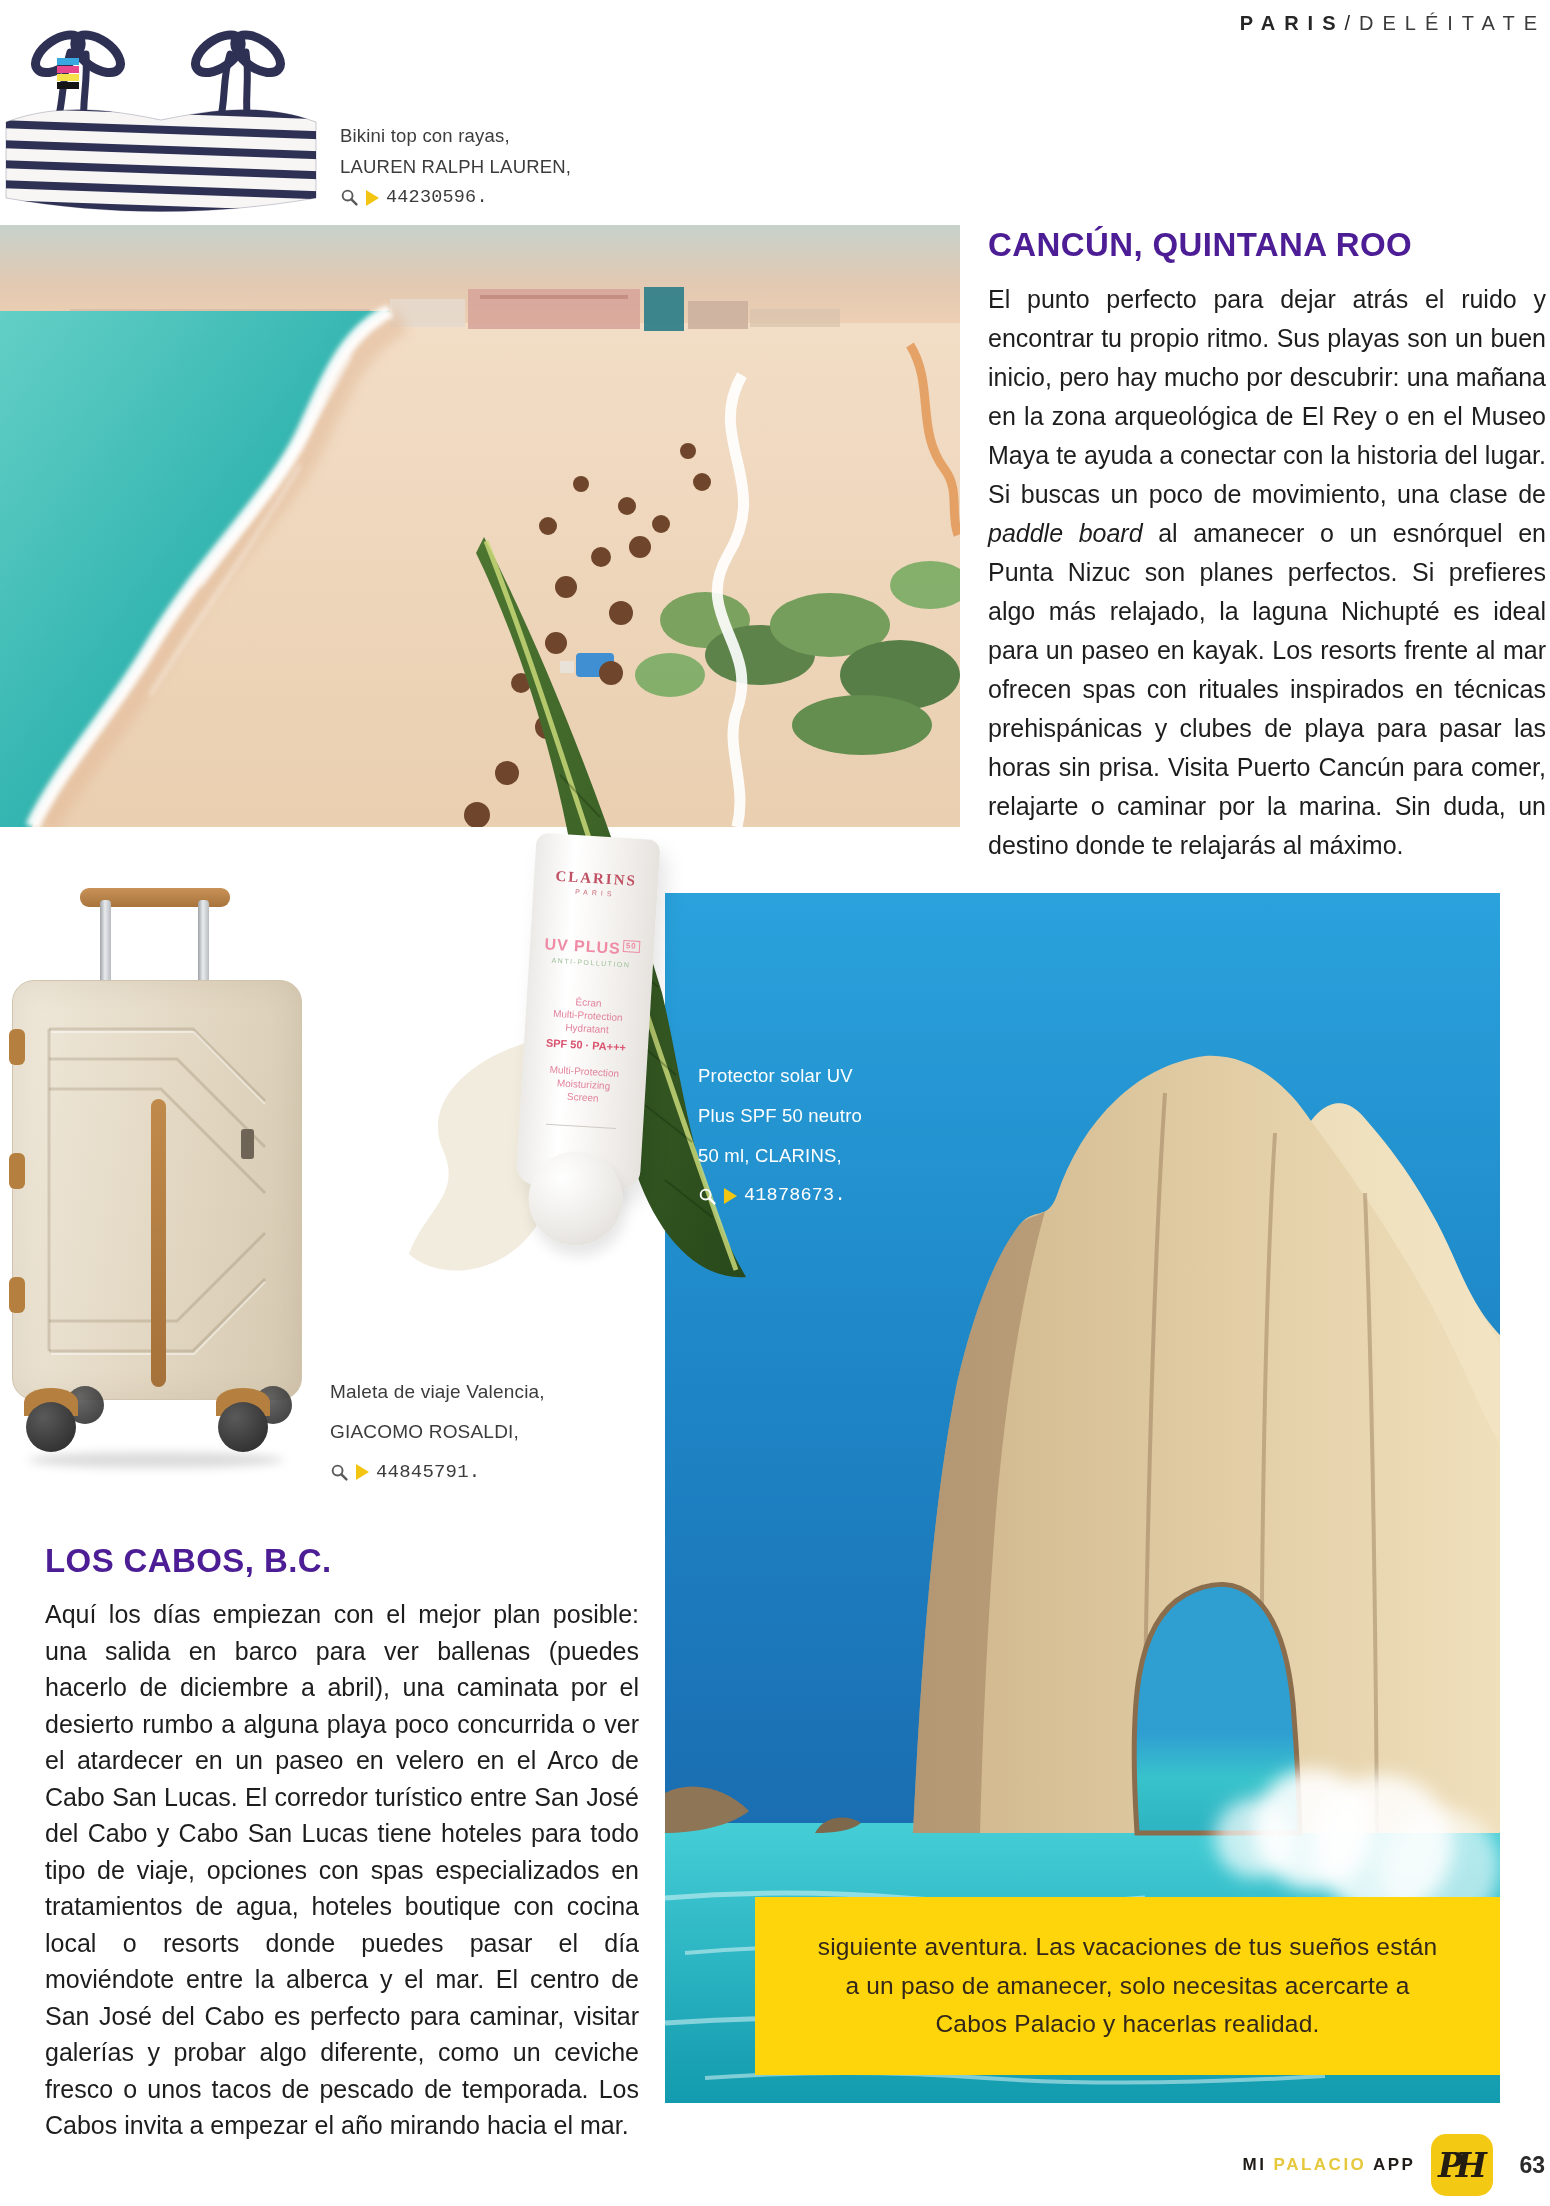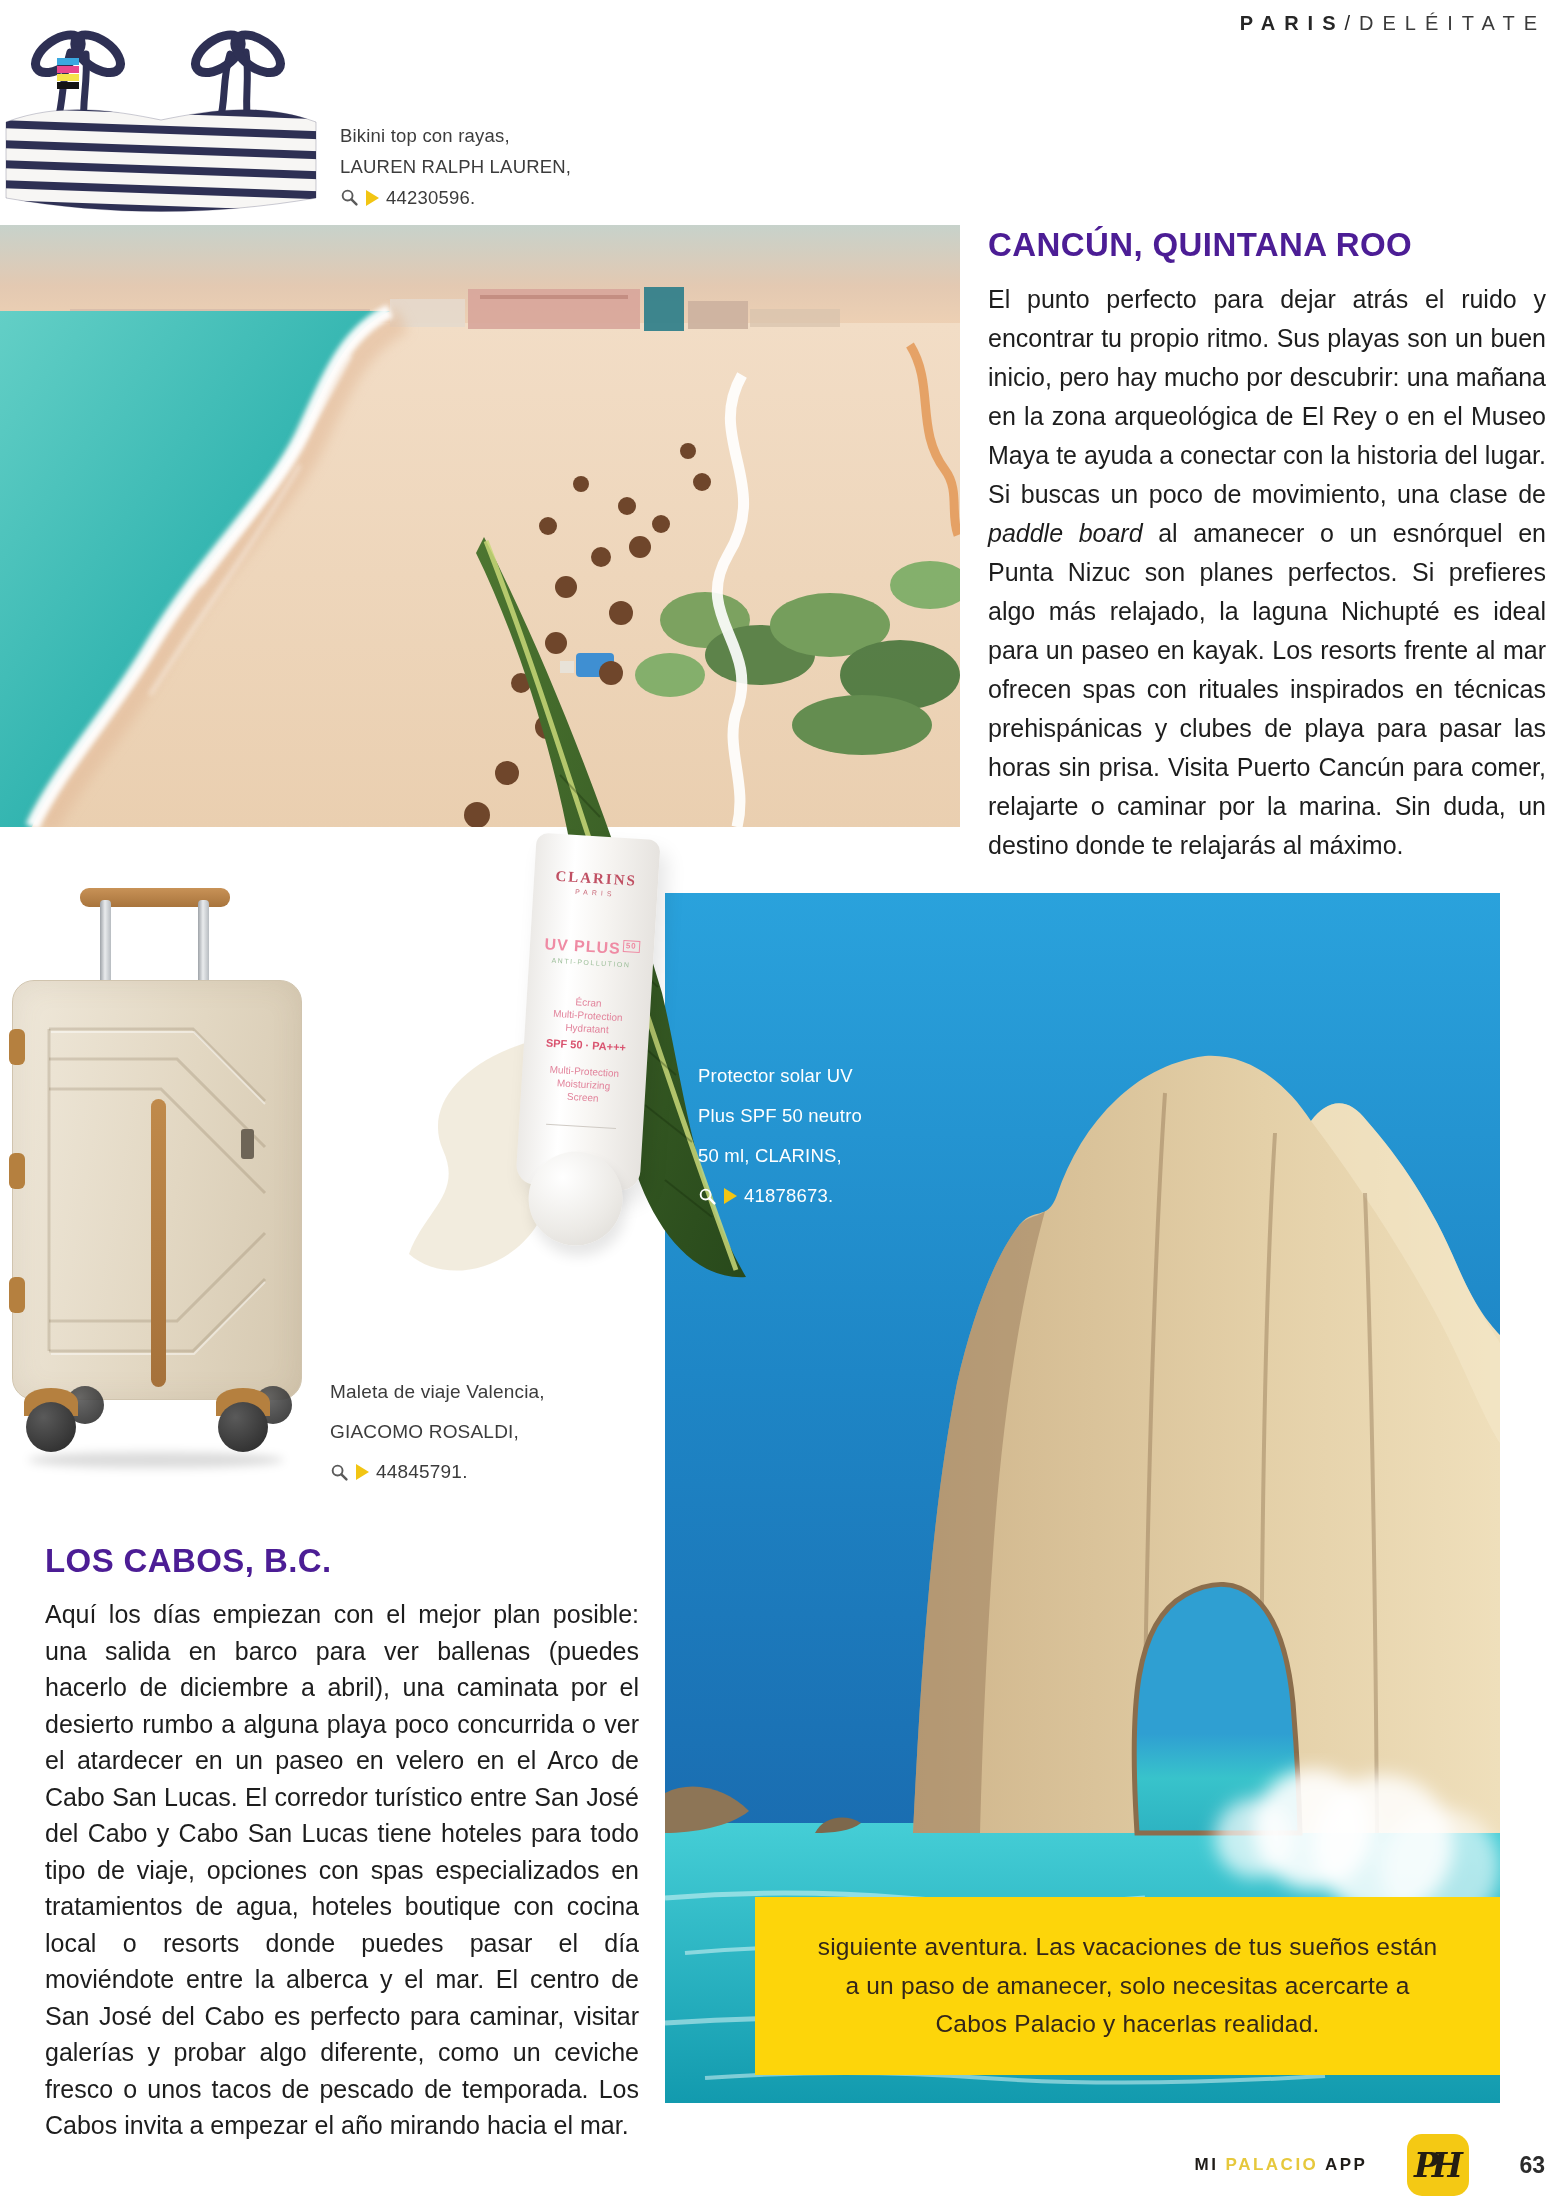--- a/index.html
+++ b/index.html
@@ -18,21 +18,21 @@
   .hdr-light{font-weight:300;color:#3a3a3a;}
 
   
   .bikini-figure{position:absolute;left:0;top:0;width:322px;height:218px;z-index:2;}
 
   
   .caption{position:absolute;font-size:18.5px;color:#3c3c3c;letter-spacing:.2px;z-index:6;}
   .caption-bikini{left:340px;top:120px;line-height:31px;}
   .caption-clarins{left:698px;top:1056px;line-height:40px;color:#ffffff;}
   .caption-maleta{left:330px;top:1372px;line-height:40px;font-size:19px;}
-  .sku-row{display:flex;align-items:center;gap:7px;cursor:pointer;}
+  .sku-row{display:flex;align-items:center;gap:7px;cursor:pointer;font-family:Liberation Mono, monospace;}
   .mag{width:19px;height:19px;color:#5a5a5a;flex:0 0 auto;}
   .caption-clarins .mag{color:#ffffff;}
   .tri{width:0;height:0;border-left:13px solid #f2c513;border-top:8px solid transparent;
        border-bottom:8px solid transparent;flex:0 0 auto;}
 
   
   .photo-beach{position:absolute;left:0;top:225px;width:960px;height:602px;z-index:1;overflow:hidden;}
   .photo-cabos{position:absolute;left:665px;top:893px;width:835px;height:1210px;z-index:1;overflow:hidden;}
   .photo-beach svg,.photo-cabos svg{display:block;width:100%;height:100%;}
 
@@ -89,21 +89,21 @@
   .tube-ball{position:absolute;left:14px;bottom:-58px;width:94px;height:94px;border-radius:50%;
              background:radial-gradient(circle at 35% 28%,#ffffff,#eceae6 60%,#dcd9d4);
              box-shadow:4px 10px 14px rgba(0,0,0,.10);}
 
   
   .promo{position:absolute;left:755px;top:1897px;width:745px;height:178px;background:#fdd50a;
          z-index:5;display:flex;flex-direction:column;align-items:center;justify-content:center;}
   .promo div{font-size:24.5px;line-height:38.5px;color:#33261a;letter-spacing:.2px;white-space:nowrap;}
 
   
-  .footer{position:absolute;top:2134px;right:5px;display:flex;align-items:center;z-index:6;gap:24px;}
+  .footer{position:absolute;top:2134px;right:5px;display:flex;align-items:center;z-index:6;}
   .f-label{font-size:17px;font-weight:700;letter-spacing:2.5px;color:#1f1c18;white-space:nowrap;}
   .f-palacio{color:#e6c83c;}
   .app-icon{width:62px;height:62px;border-radius:15px;background:#f4c914;margin-left:16px;
             display:flex;align-items:center;justify-content:center;cursor:pointer;}
   .app-icon i{font-family:"DejaVu Serif",serif;font-style:italic;font-weight:700;font-size:33px;
               color:#241e12;letter-spacing:-7px;padding-right:7px;}
   .page-num{font-size:23px;font-weight:700;color:#2b2b2b;margin-left:26px;}
 </style>
 </head>
 <body>

